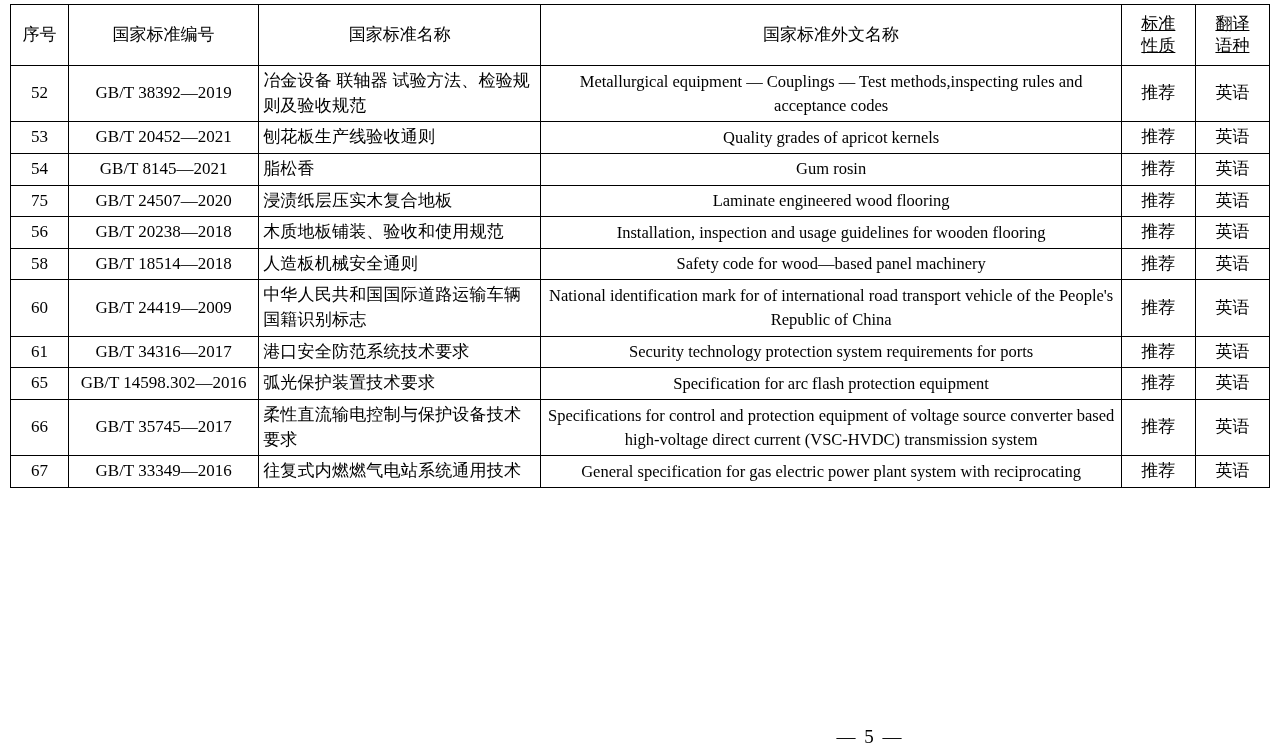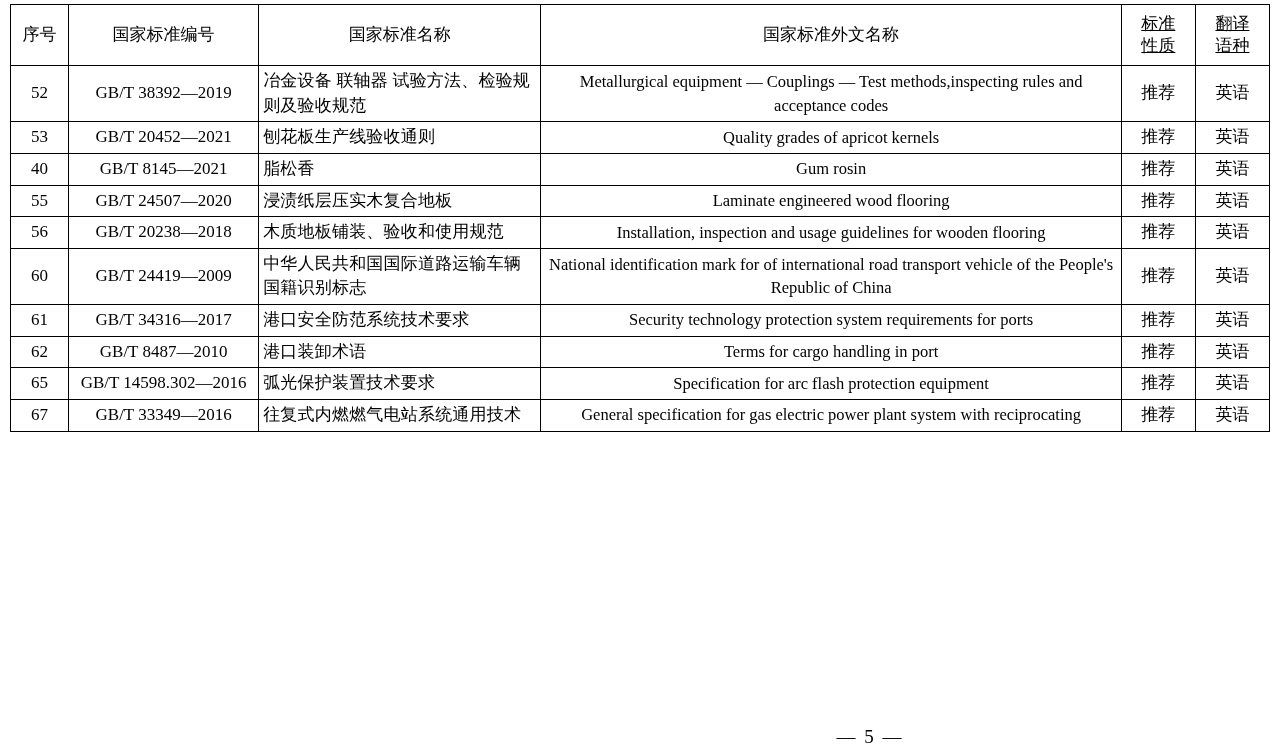--- a/index.html
+++ b/index.html
@@ -129,72 +129,80 @@
         </tr>
         <tr>
           <td class="cell-seq">53</td>
           <td class="cell-code">GB/T 20452—2021</td>
           <td class="cell-name-zh">刨花板生产线验收通则</td>
           <td class="cell-name-en">Quality grades of apricot kernels</td>
           <td class="cell-nature">推荐</td>
           <td class="cell-lang">英语</td>
         </tr>
         <tr>
-          <td class="cell-seq">40</td>
+          <td class="cell-seq">54</td>
           <td class="cell-code">GB/T 8145—2021</td>
           <td class="cell-name-zh">脂松香</td>
           <td class="cell-name-en">Gum rosin</td>
           <td class="cell-nature">推荐</td>
           <td class="cell-lang">英语</td>
         </tr>
         <tr>
-          <td class="cell-seq">55</td>
+          <td class="cell-seq">75</td>
           <td class="cell-code">GB/T 24507—2020</td>
           <td class="cell-name-zh">浸渍纸层压实木复合地板</td>
           <td class="cell-name-en">Laminate engineered wood flooring</td>
           <td class="cell-nature">推荐</td>
           <td class="cell-lang">英语</td>
         </tr>
         <tr>
           <td class="cell-seq">56</td>
           <td class="cell-code">GB/T 20238—2018</td>
           <td class="cell-name-zh">木质地板铺装、验收和使用规范</td>
           <td class="cell-name-en">Installation, inspection and usage guidelines for wooden flooring</td>
           <td class="cell-nature">推荐</td>
           <td class="cell-lang">英语</td>
         </tr>
         <tr>
+          <td class="cell-seq">58</td>
+          <td class="cell-code">GB/T 18514—2018</td>
+          <td class="cell-name-zh">人造板机械安全通则</td>
+          <td class="cell-name-en">Safety code for wood—based panel machinery</td>
+          <td class="cell-nature">推荐</td>
+          <td class="cell-lang">英语</td>
+        </tr>
+        <tr>
           <td class="cell-seq">60</td>
           <td class="cell-code">GB/T 24419—2009</td>
           <td class="cell-name-zh">中华人民共和国国际道路运输车辆国籍识别标志</td>
           <td class="cell-name-en">National identification mark for of international road transport vehicle of the People's Republic of China</td>
           <td class="cell-nature">推荐</td>
           <td class="cell-lang">英语</td>
         </tr>
         <tr>
           <td class="cell-seq">61</td>
           <td class="cell-code">GB/T 34316—2017</td>
           <td class="cell-name-zh">港口安全防范系统技术要求</td>
           <td class="cell-name-en">Security technology protection system requirements for ports</td>
           <td class="cell-nature">推荐</td>
           <td class="cell-lang">英语</td>
         </tr>
         <tr>
-          <td class="cell-seq">62</td>
-          <td class="cell-code">GB/T 8487—2010</td>
-          <td class="cell-name-zh">港口装卸术语</td>
-          <td class="cell-name-en">Terms for cargo handling in port</td>
-          <td class="cell-nature">推荐</td>
-          <td class="cell-lang">英语</td>
-        </tr>
-        <tr>
           <td class="cell-seq">65</td>
           <td class="cell-code">GB/T 14598.302—2016</td>
           <td class="cell-name-zh">弧光保护装置技术要求</td>
           <td class="cell-name-en">Specification for arc flash protection equipment</td>
+          <td class="cell-nature">推荐</td>
+          <td class="cell-lang">英语</td>
+        </tr>
+        <tr>
+          <td class="cell-seq">66</td>
+          <td class="cell-code">GB/T 35745—2017</td>
+          <td class="cell-name-zh">柔性直流输电控制与保护设备技术要求</td>
+          <td class="cell-name-en">Specifications for control and protection equipment of voltage source converter based high-voltage direct current (VSC-HVDC) transmission system</td>
           <td class="cell-nature">推荐</td>
           <td class="cell-lang">英语</td>
         </tr>
         <tr>
           <td class="cell-seq">67</td>
           <td class="cell-code">GB/T 33349—2016</td>
           <td class="cell-name-zh">往复式内燃燃气电站系统通用技术</td>
           <td class="cell-name-en">General specification for gas electric power plant system with reciprocating</td>
           <td class="cell-nature">推荐</td>
           <td class="cell-lang">英语</td>

